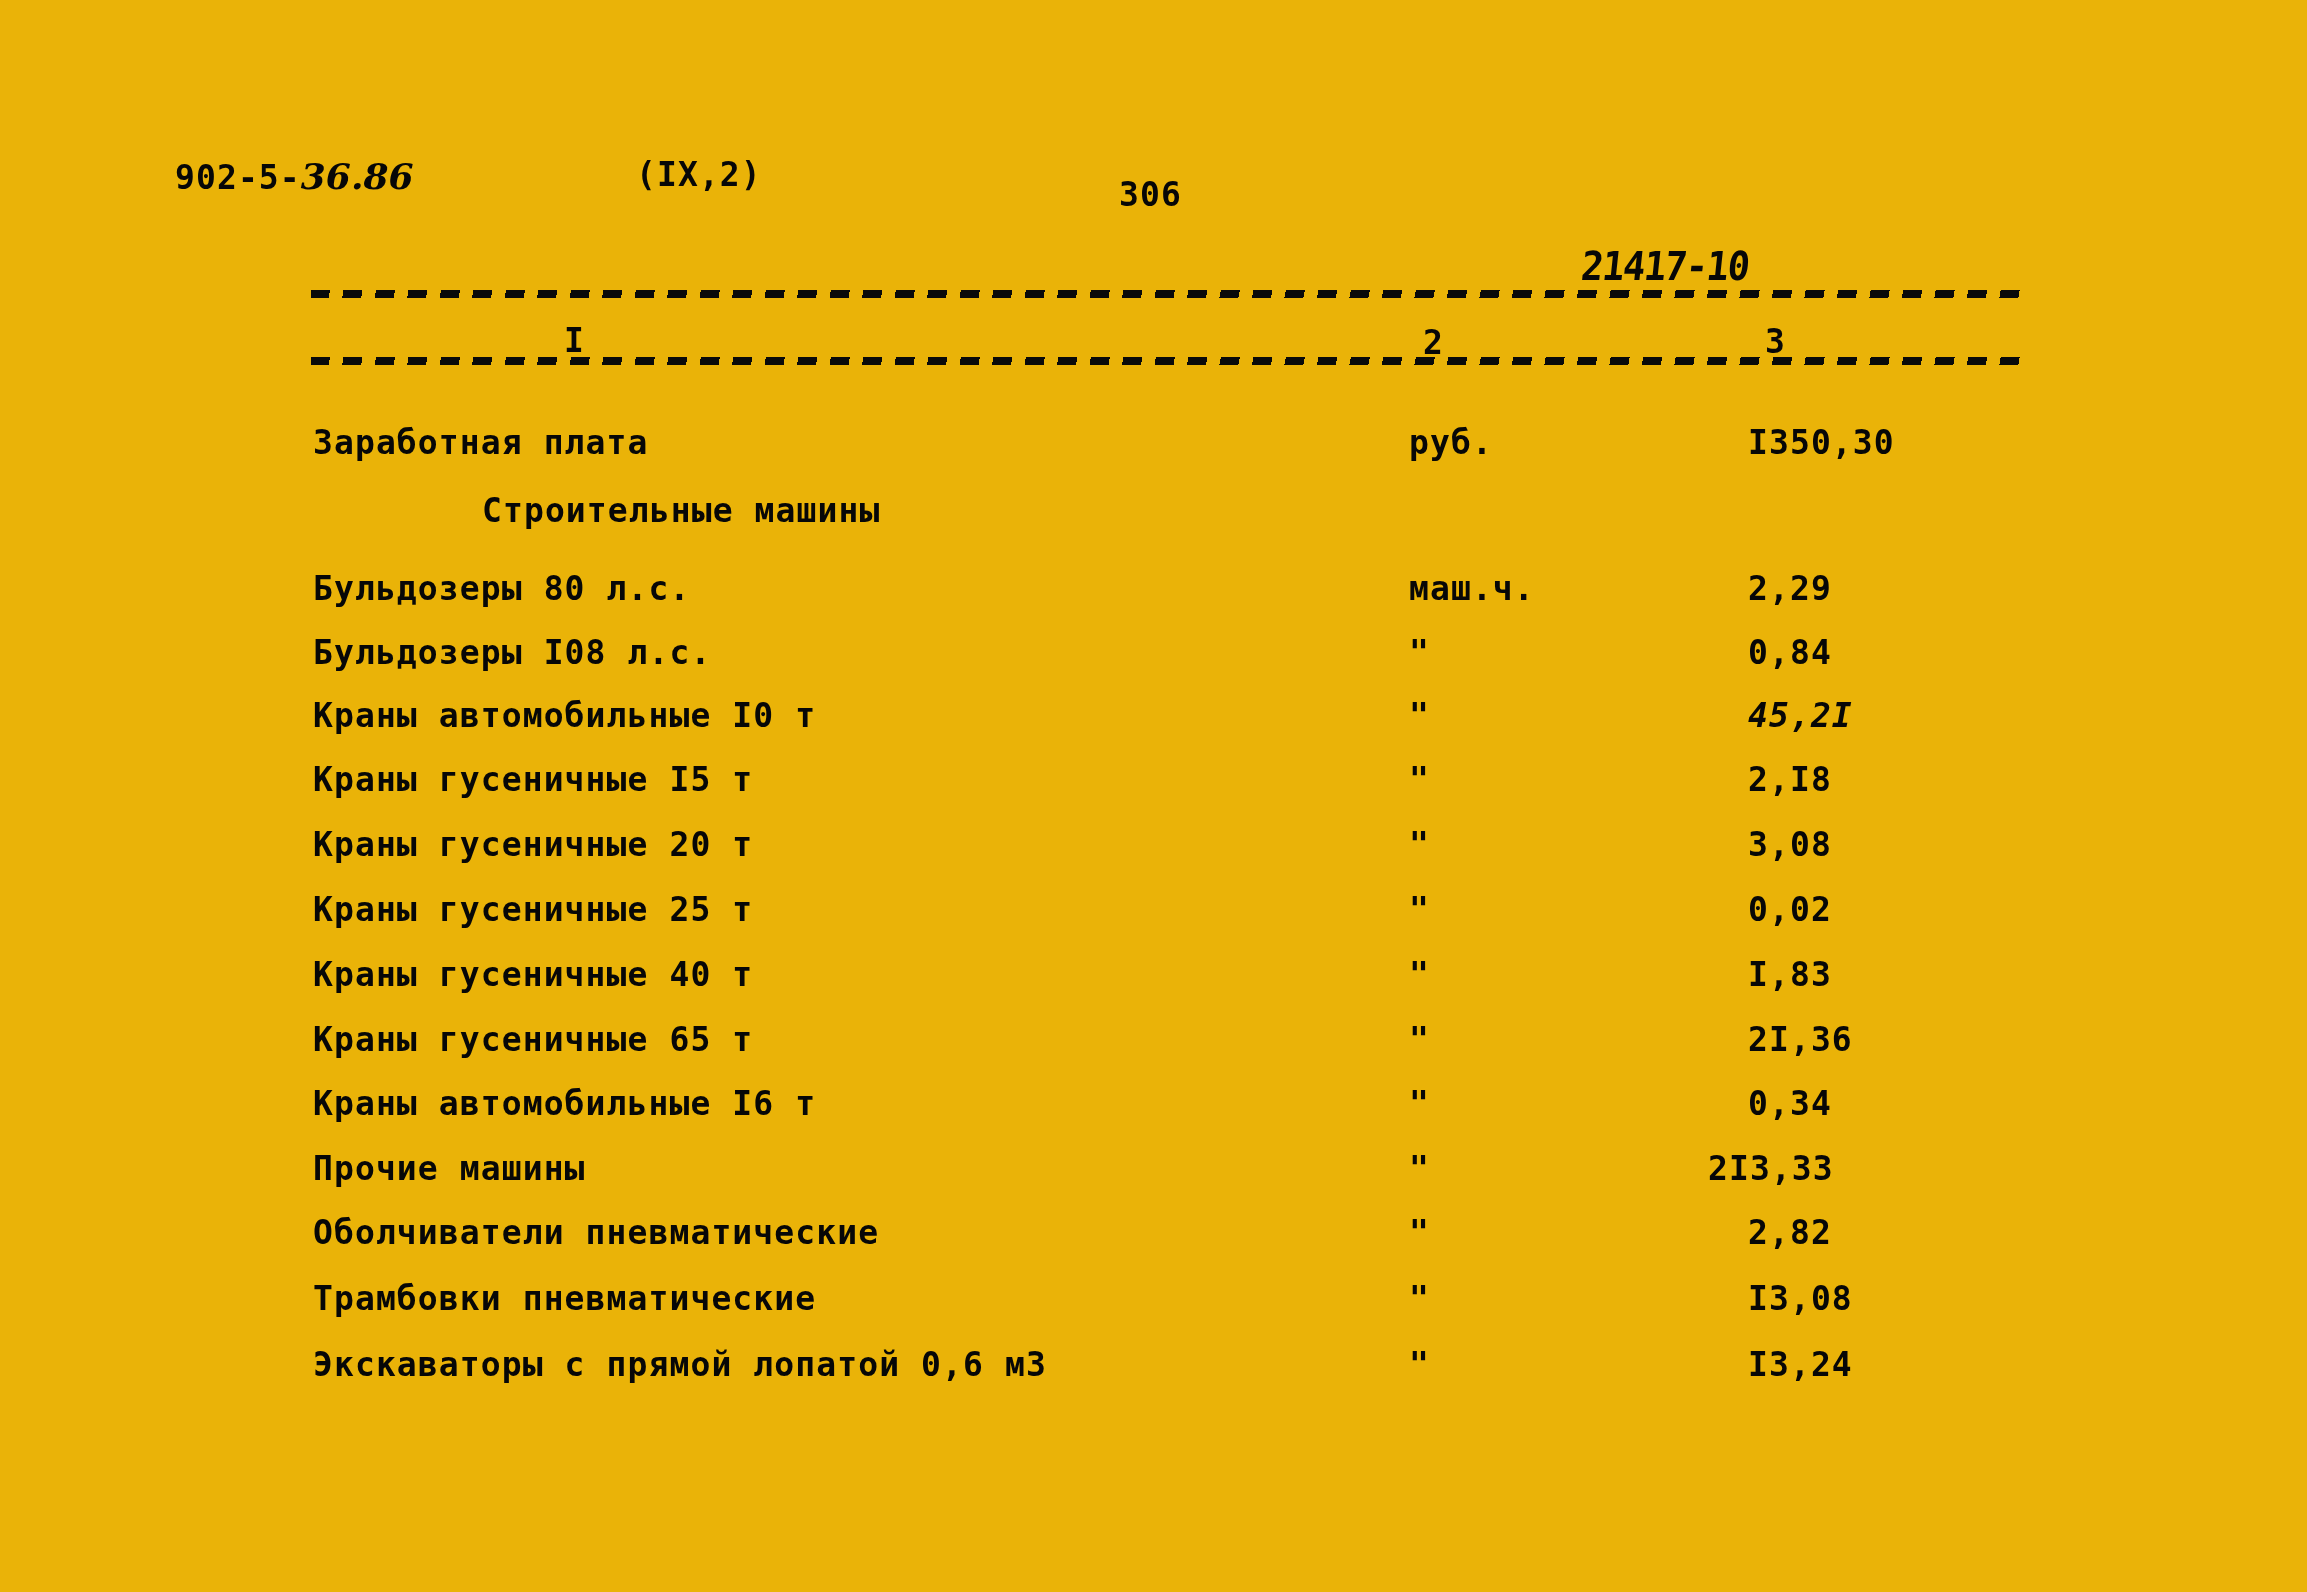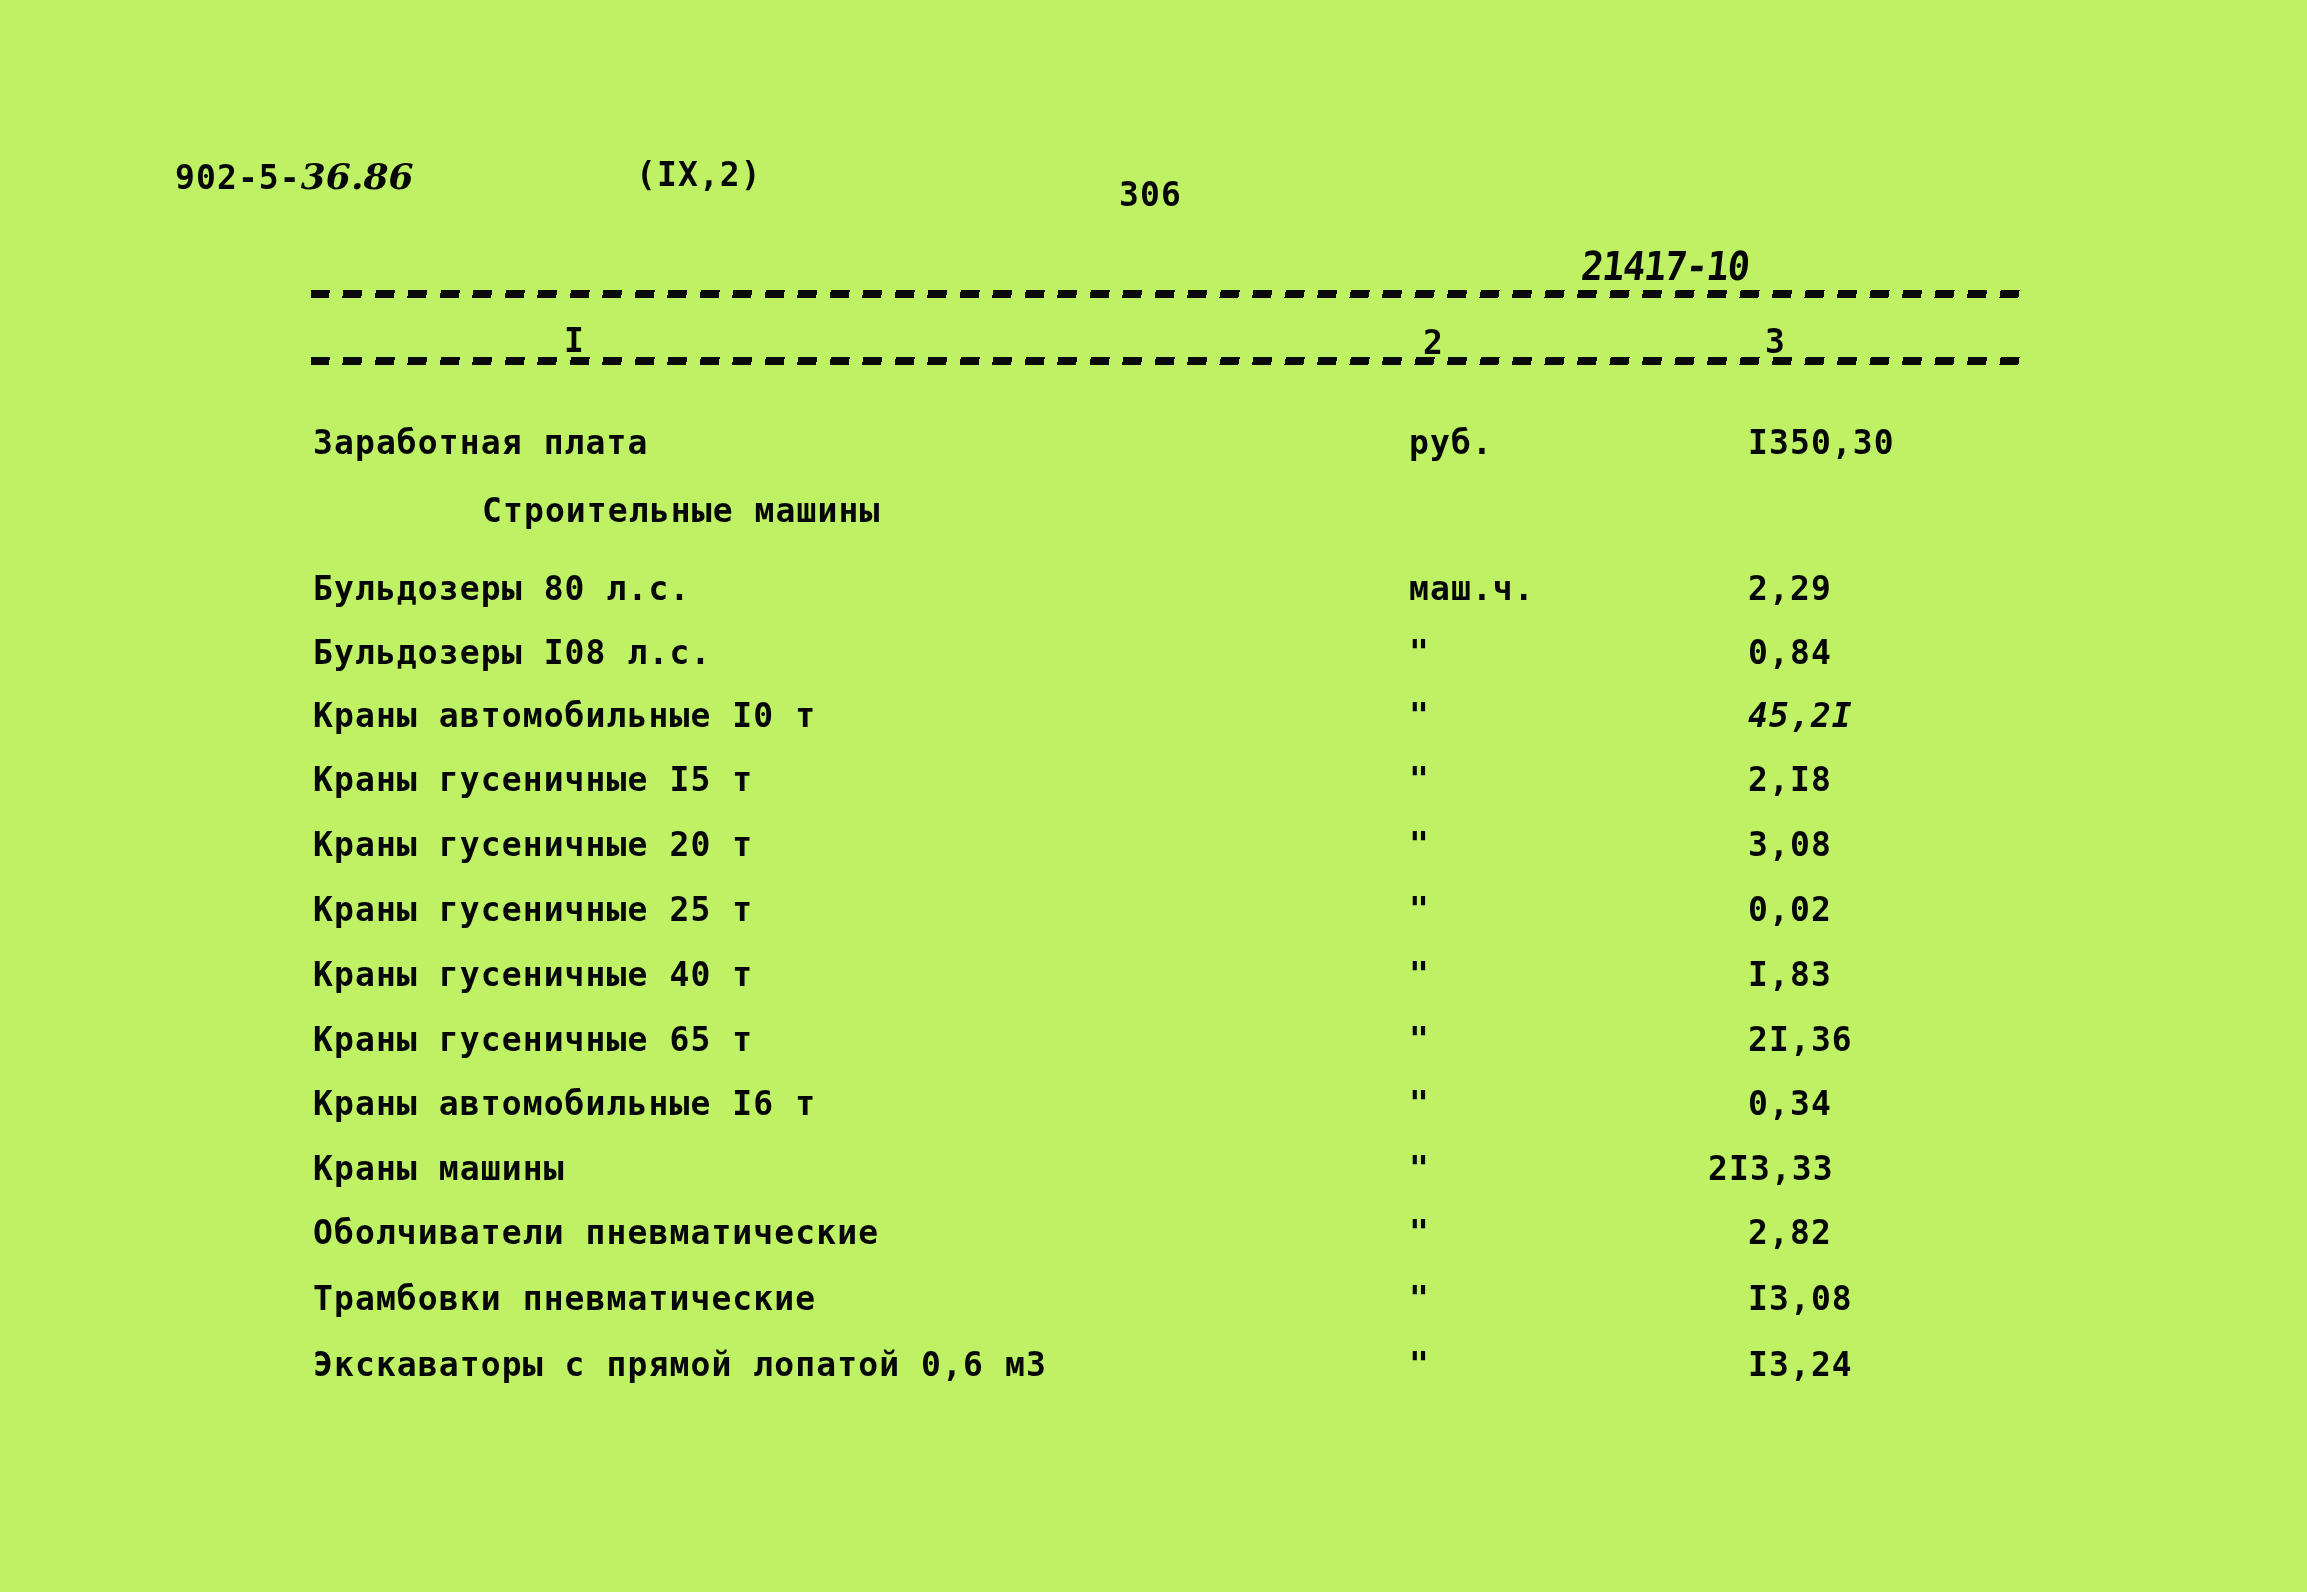--- a/index.html
+++ b/index.html
@@ -1,20 +1,20 @@
 <!DOCTYPE html>
 <html style="font-size:11.5px"><head>
 <meta charset="utf-8">
 <style>
   html,body{margin:0;padding:0;background:#e8e8e8;}
   .page{
     position:relative;
     width:2307px;
     height:1592px;
-    background:#bef264;
+    background:#eab308;
     overflow:hidden;
     font-family:"DejaVu Sans Mono", monospace;
     color:#070707;
     font-weight:bold;
     text-align:center;
   }
   .t{
     position:absolute;
     font-size:33px;
     line-height:1.05;
@@ -117,21 +117,21 @@
         <span class="t row-label" style="top: 1023px; left: 313px;">Краны гусеничные 65 т</span>
         <span class="t row-unit" style="top: 1023px; left: 1409px;">"</span>
         <span class="t row-value" style="top: 1023px; left: 1748px;">2I,36</span>
       </div>
       <div>
         <span class="t row-label" style="top: 1087px; left: 313px;">Краны автомобильные I6 т</span>
         <span class="t row-unit" style="top: 1087px; left: 1409px;">"</span>
         <span class="t row-value" style="top: 1087px; left: 1748px;">0,34</span>
       </div>
       <div>
-        <span class="t row-label" style="top: 1152px; left: 313px;">Краны машины</span>
+        <span class="t row-label" style="top: 1152px; left: 313px;">Прочие машины</span>
         <span class="t row-unit" style="top: 1152px; left: 1409px;">"</span>
         <span class="t row-value" style="top: 1152px; left: 1708px;">2I3,33</span>
       </div>
       <div>
         <span class="t row-label" style="top: 1216px; left: 313px;">Оболчиватели пневматические</span>
         <span class="t row-unit" style="top: 1216px; left: 1409px;">"</span>
         <span class="t row-value" style="top: 1216px; left: 1748px;">2,82</span>
       </div>
       <div>
         <span class="t row-label" style="top: 1282px; left: 313px;">Трамбовки пневматические</span>

